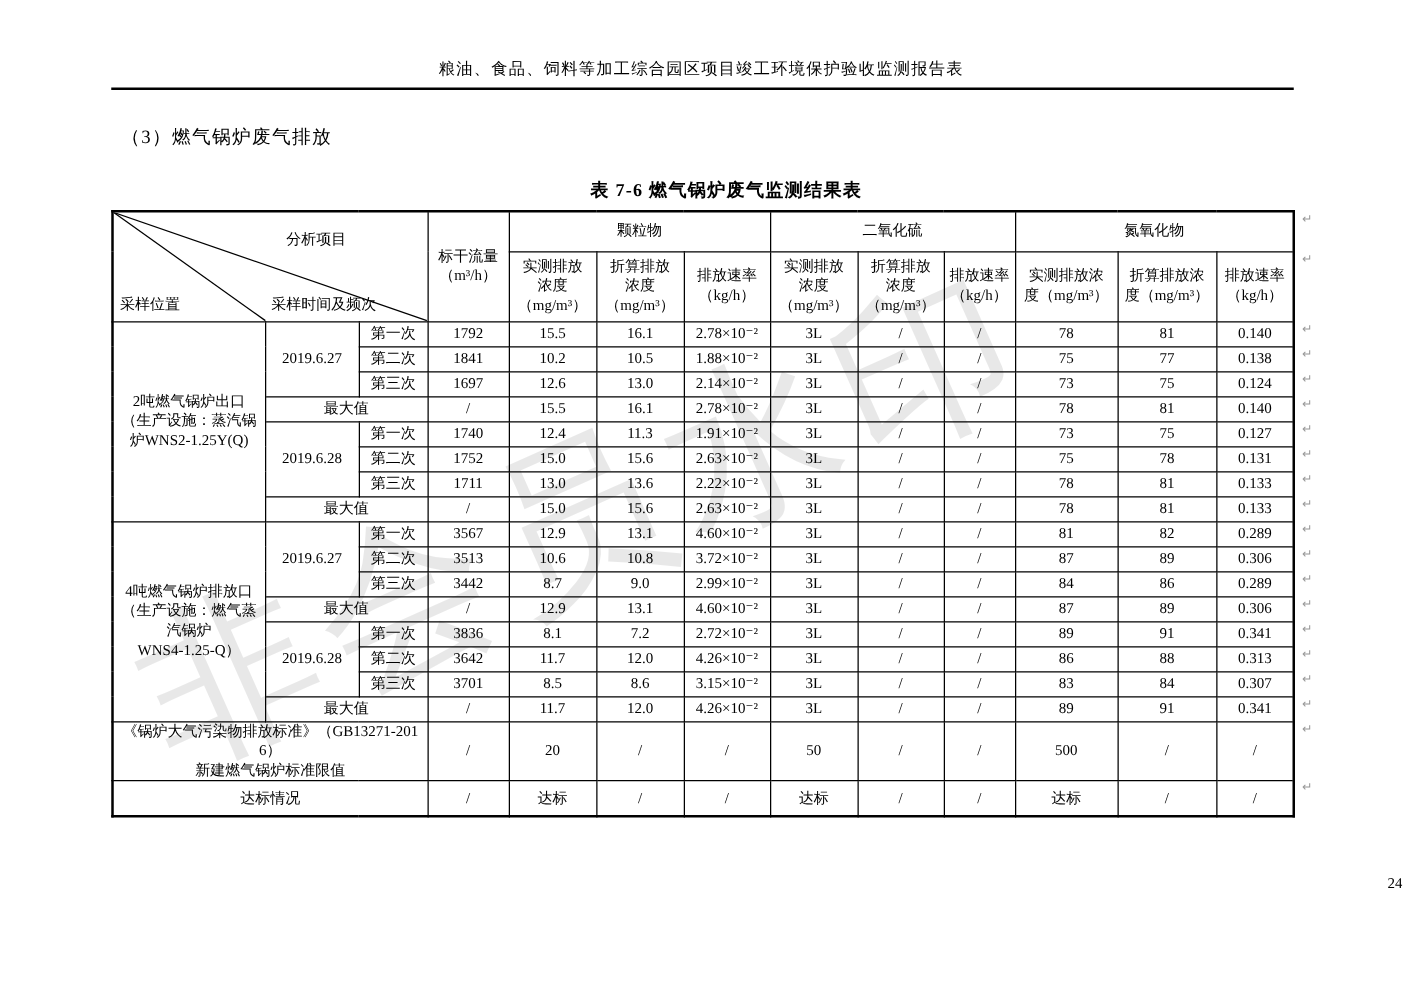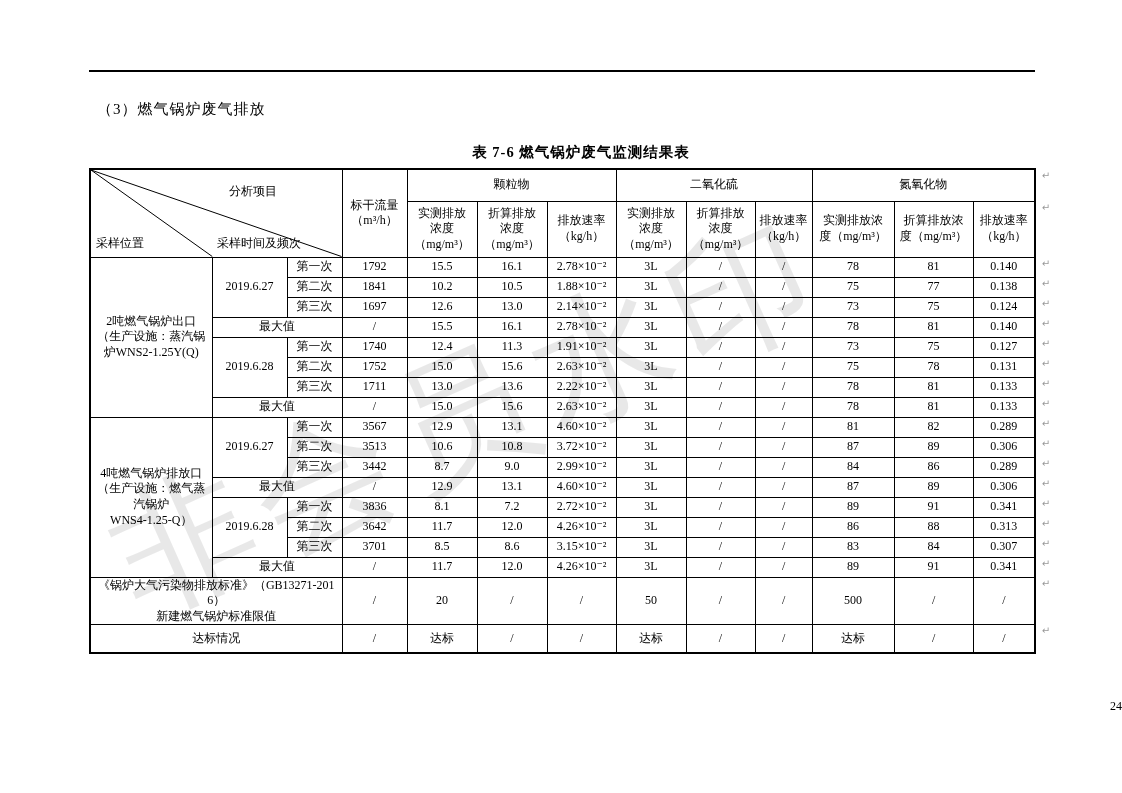--- a/index.html
+++ b/index.html
@@ -30,20 +30,21 @@
         font-family:"DejaVu Sans",sans-serif;}
   .page-number{position:absolute;top:699px;left:0;width:100%;text-align:right;font-size:12px;}
 </style>
 </head>
 <body>
 
 <div class="page">
 
   <div class="watermark" style="color: rgba(0, 0, 0, 0.09);">非会员水印</div>
 
+  <div class="doc-title">粮油、食品、饲料等加工综合园区项目竣工环境保护验收监测报告表</div>
   <div class="header-rule"></div>
 
   <h2 class="section-heading">（3）燃气锅炉废气排放</h2>
   <div class="table-title">表 7-6  燃气锅炉废气监测结果表</div>
 
   <div class="table-wrap">
     <table>
       <colgroup>
         <col style="width:122px">
           <col style="width:75px">

